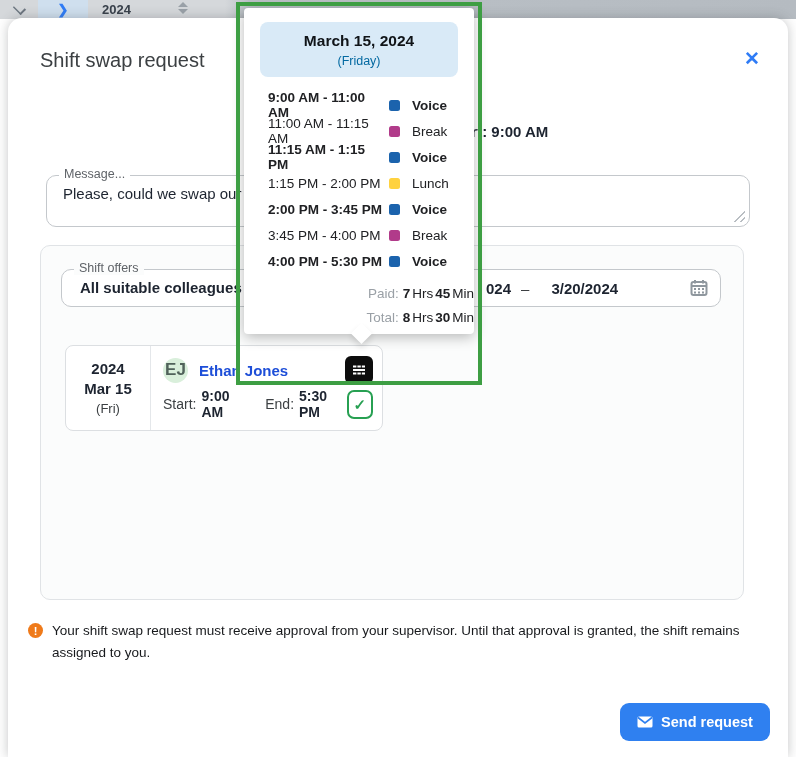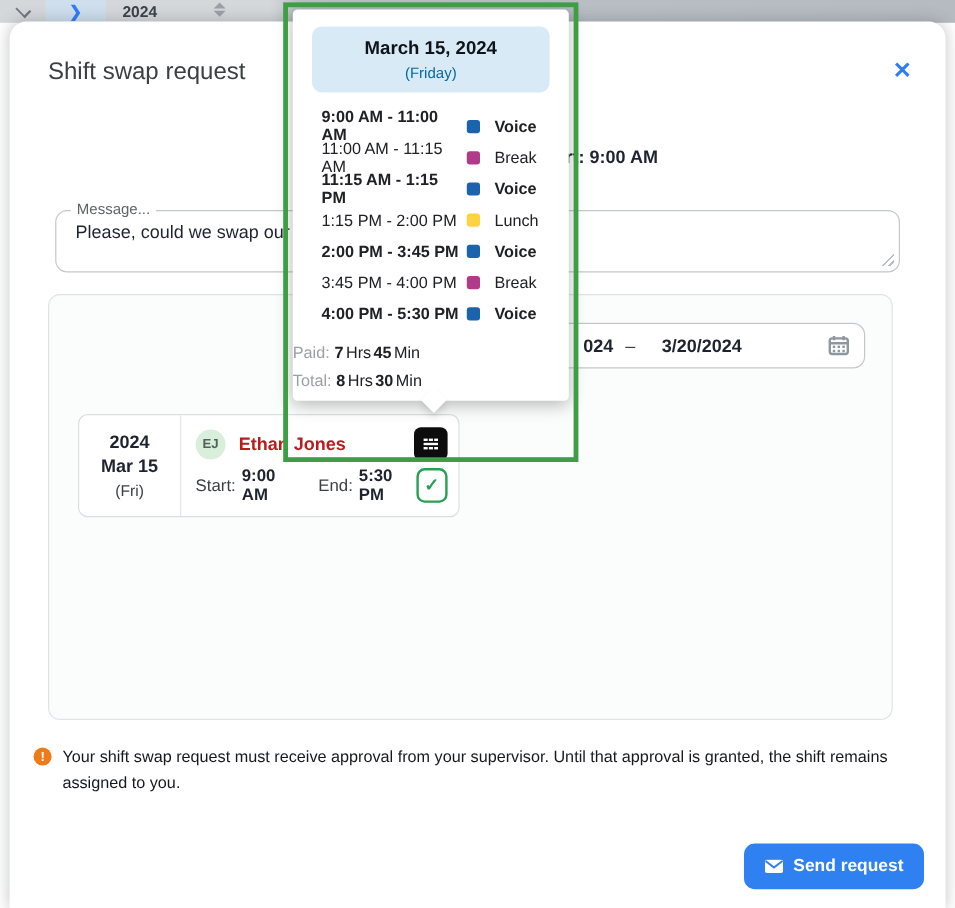--- a/index.html
+++ b/index.html
@@ -60,22 +60,22 @@
   
   #shift-card { position:absolute; left:24px; top:99px; width:316px; height:84px; background:#fff;
     border:1px solid #dcdfe2; border-radius:8px; display:flex; }
   .card-date { width:84px; border-right:1px solid #e4e7ea; display:flex; flex-direction:column;
     align-items:center; justify-content:center; text-align:center; }
   .cd-strong { font-weight:700; font-size:15px; color:#1d2430; line-height:20px; }
   .cd-wd { font-size:13px; color:#3c4043; line-height:19px; }
   .card-main { flex:1; padding:10px 9px 10px 12px; display:flex; flex-direction:column; justify-content:space-between; }
   .crow { display:flex; align-items:center; }
   .avatar { width:25px; height:25px; border-radius:50%; background:#d9efdb; color:#50625a;
-    font-size:11px; font-weight:700; display:flex; align-items:center; justify-content:center; margin-right:11px; }
-  .name { font-weight:700; font-size:15px; color:#b91c1c; }
+    font-size:17px; font-weight:700; display:flex; align-items:center; justify-content:center; margin-right:11px; }
+  .name { font-weight:700; font-size:15px; color:#1d4ed8; }
   .sched-btn { margin-left:auto; width:28px; height:28px; border-radius:6px; background:#0d0d0d;
     display:flex; align-items:center; justify-content:center; cursor:pointer; }
   .row2 { font-size:14px; color:#3c4043; }
   .row2 b { color:#1d2430; margin-left:5px; }
   .end-label { margin-left:16px; }
   .check-btn { margin-left:auto; width:25px; height:25px; border:2px solid #27a052; border-radius:7px;
     background:#fff; display:flex; align-items:center; justify-content:center; cursor:pointer; }
   .check-glyph { color:#27a052; font-weight:700; font-size:15px; line-height:1; }
 
   
@@ -102,21 +102,21 @@
     transform:rotate(45deg); box-shadow:3px 3px 6px rgba(0,0,0,.12); }
   .popup-header { margin:14px 16px 12px; background:#d9eaf7; border-radius:8px; padding:10px 0 9px; text-align:center; }
   .ph-date { font-weight:700; font-size:15.5px; color:#101418; }
   .ph-wd { font-size:12.5px; color:#0369a1; margin-top:4px; }
   .sch-rows { padding:3px 0 0 24px; }
   .sch-row { display:flex; align-items:center; height:26px; }
   .sch-time { width:121px; font-size:13.5px; color:#202124; }
   .sch-row.bold .sch-time, .sch-row.bold .sch-type { font-weight:700; }
   .sch-dot { width:11px; height:11px; border-radius:2.5px; margin-right:12px; flex:none; }
   .sch-type { font-size:13.5px; color:#202124; }
-  .sum { text-align:left; margin-top:8px; font-size:13.5px; color:#202124; line-height:24px; }
+  .sum { text-align:right; margin-top:8px; font-size:13.5px; color:#202124; line-height:24px; }
   .sum-label { color:#9aa0a6; margin-right:2px; }
   .sum b { margin:0 2px; }
 
   
   #annotation { position:absolute; left:236px; top:2px; width:238px; height:375px;
     border:4px solid #3d9e43; z-index:60; pointer-events:none; }
 </style>
 </head>
 <body>
 
@@ -142,20 +142,24 @@
     <div id="start-hint">Start: 9:00 AM</div>
 
     <div class="field" id="message-field">
       <span class="field-label">Message...</span>
       <div class="field-value">Please, could we swap our shi</div>
       <span class="resize-handle"></span>
     </div>
 
     <div id="panel">
 
+      <div class="field" id="offers-field">
+        <span class="field-label">Shift offers</span>
+        <div class="field-value">All suitable colleagues</div>
+      </div>
 
       <div class="field" id="range-field">
         <div class="range-inner">
           <span class="range-start">024</span>
           <span class="range-dash">–</span>
           <span class="range-end">3/20/2024</span>
           <span class="cal-icon">
             <svg width="18" height="18" viewBox="0 0 18 18">
                 <rect x="1.5" y="3" width="15" height="13" rx="2" fill="none" stroke="#8f979e" stroke-width="2"></rect>
                 <line x1="5" y1="1" x2="5" y2="4.5" stroke="#8f979e" stroke-width="2"></line>

